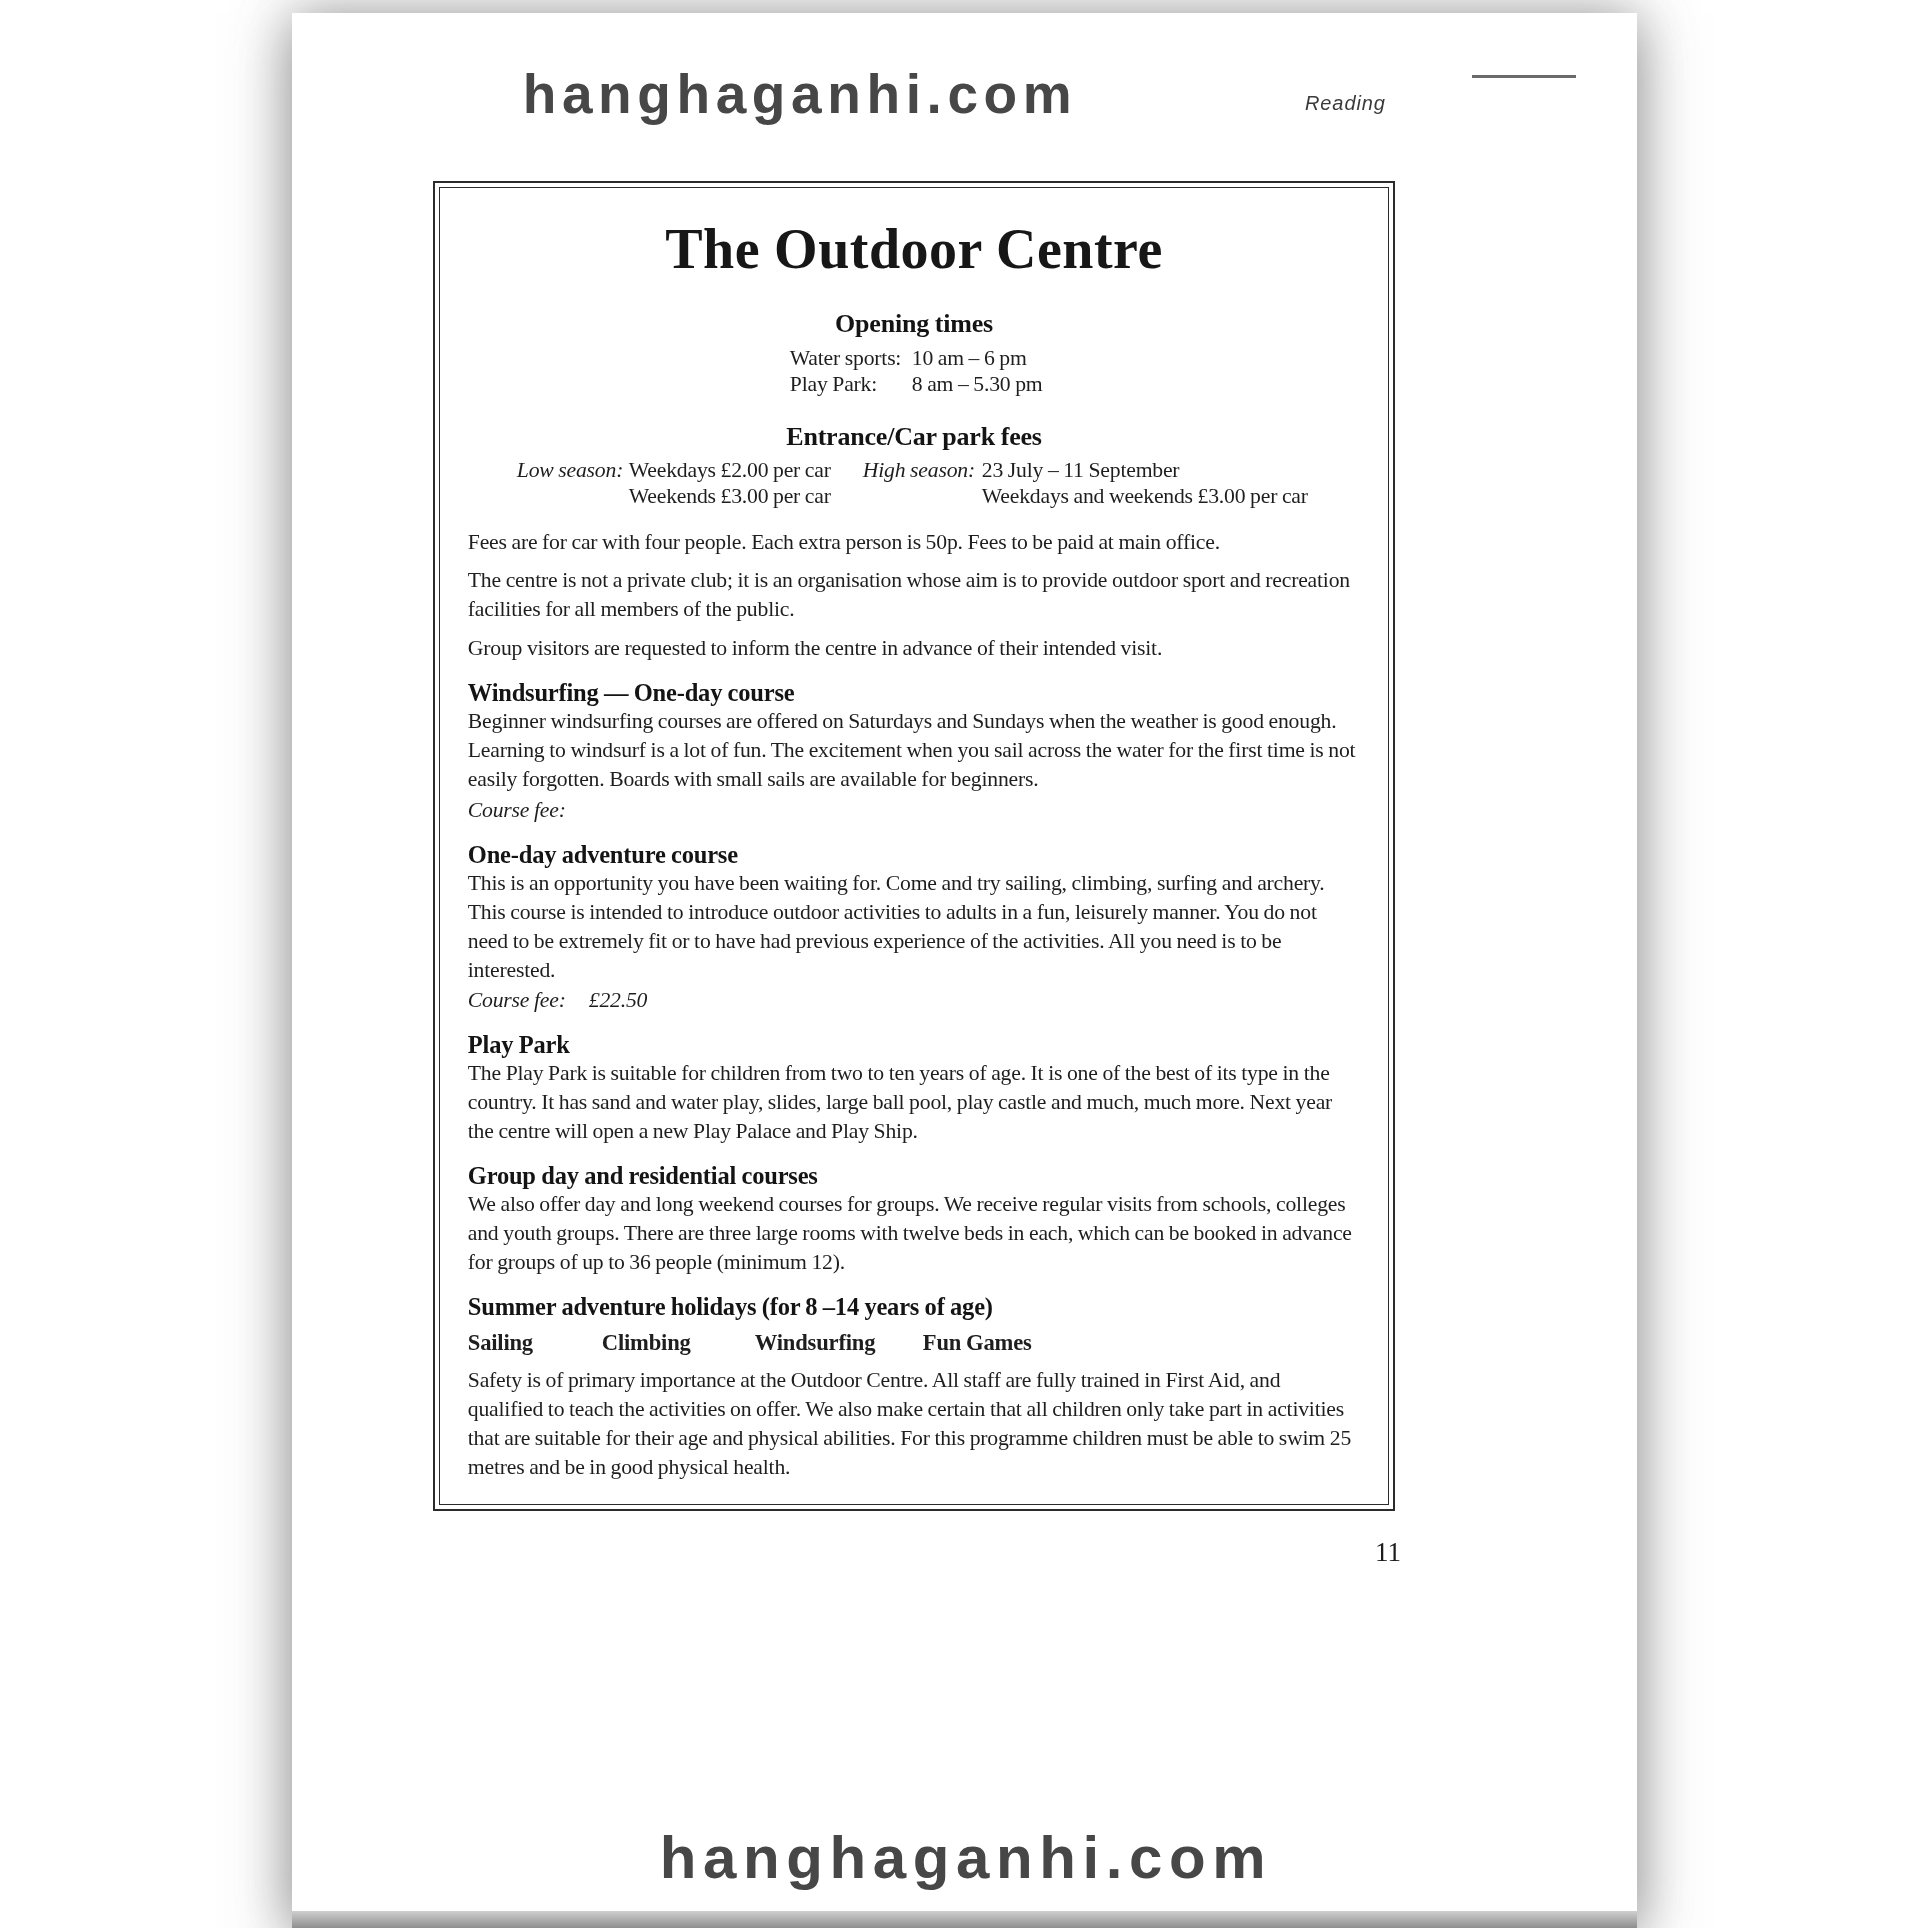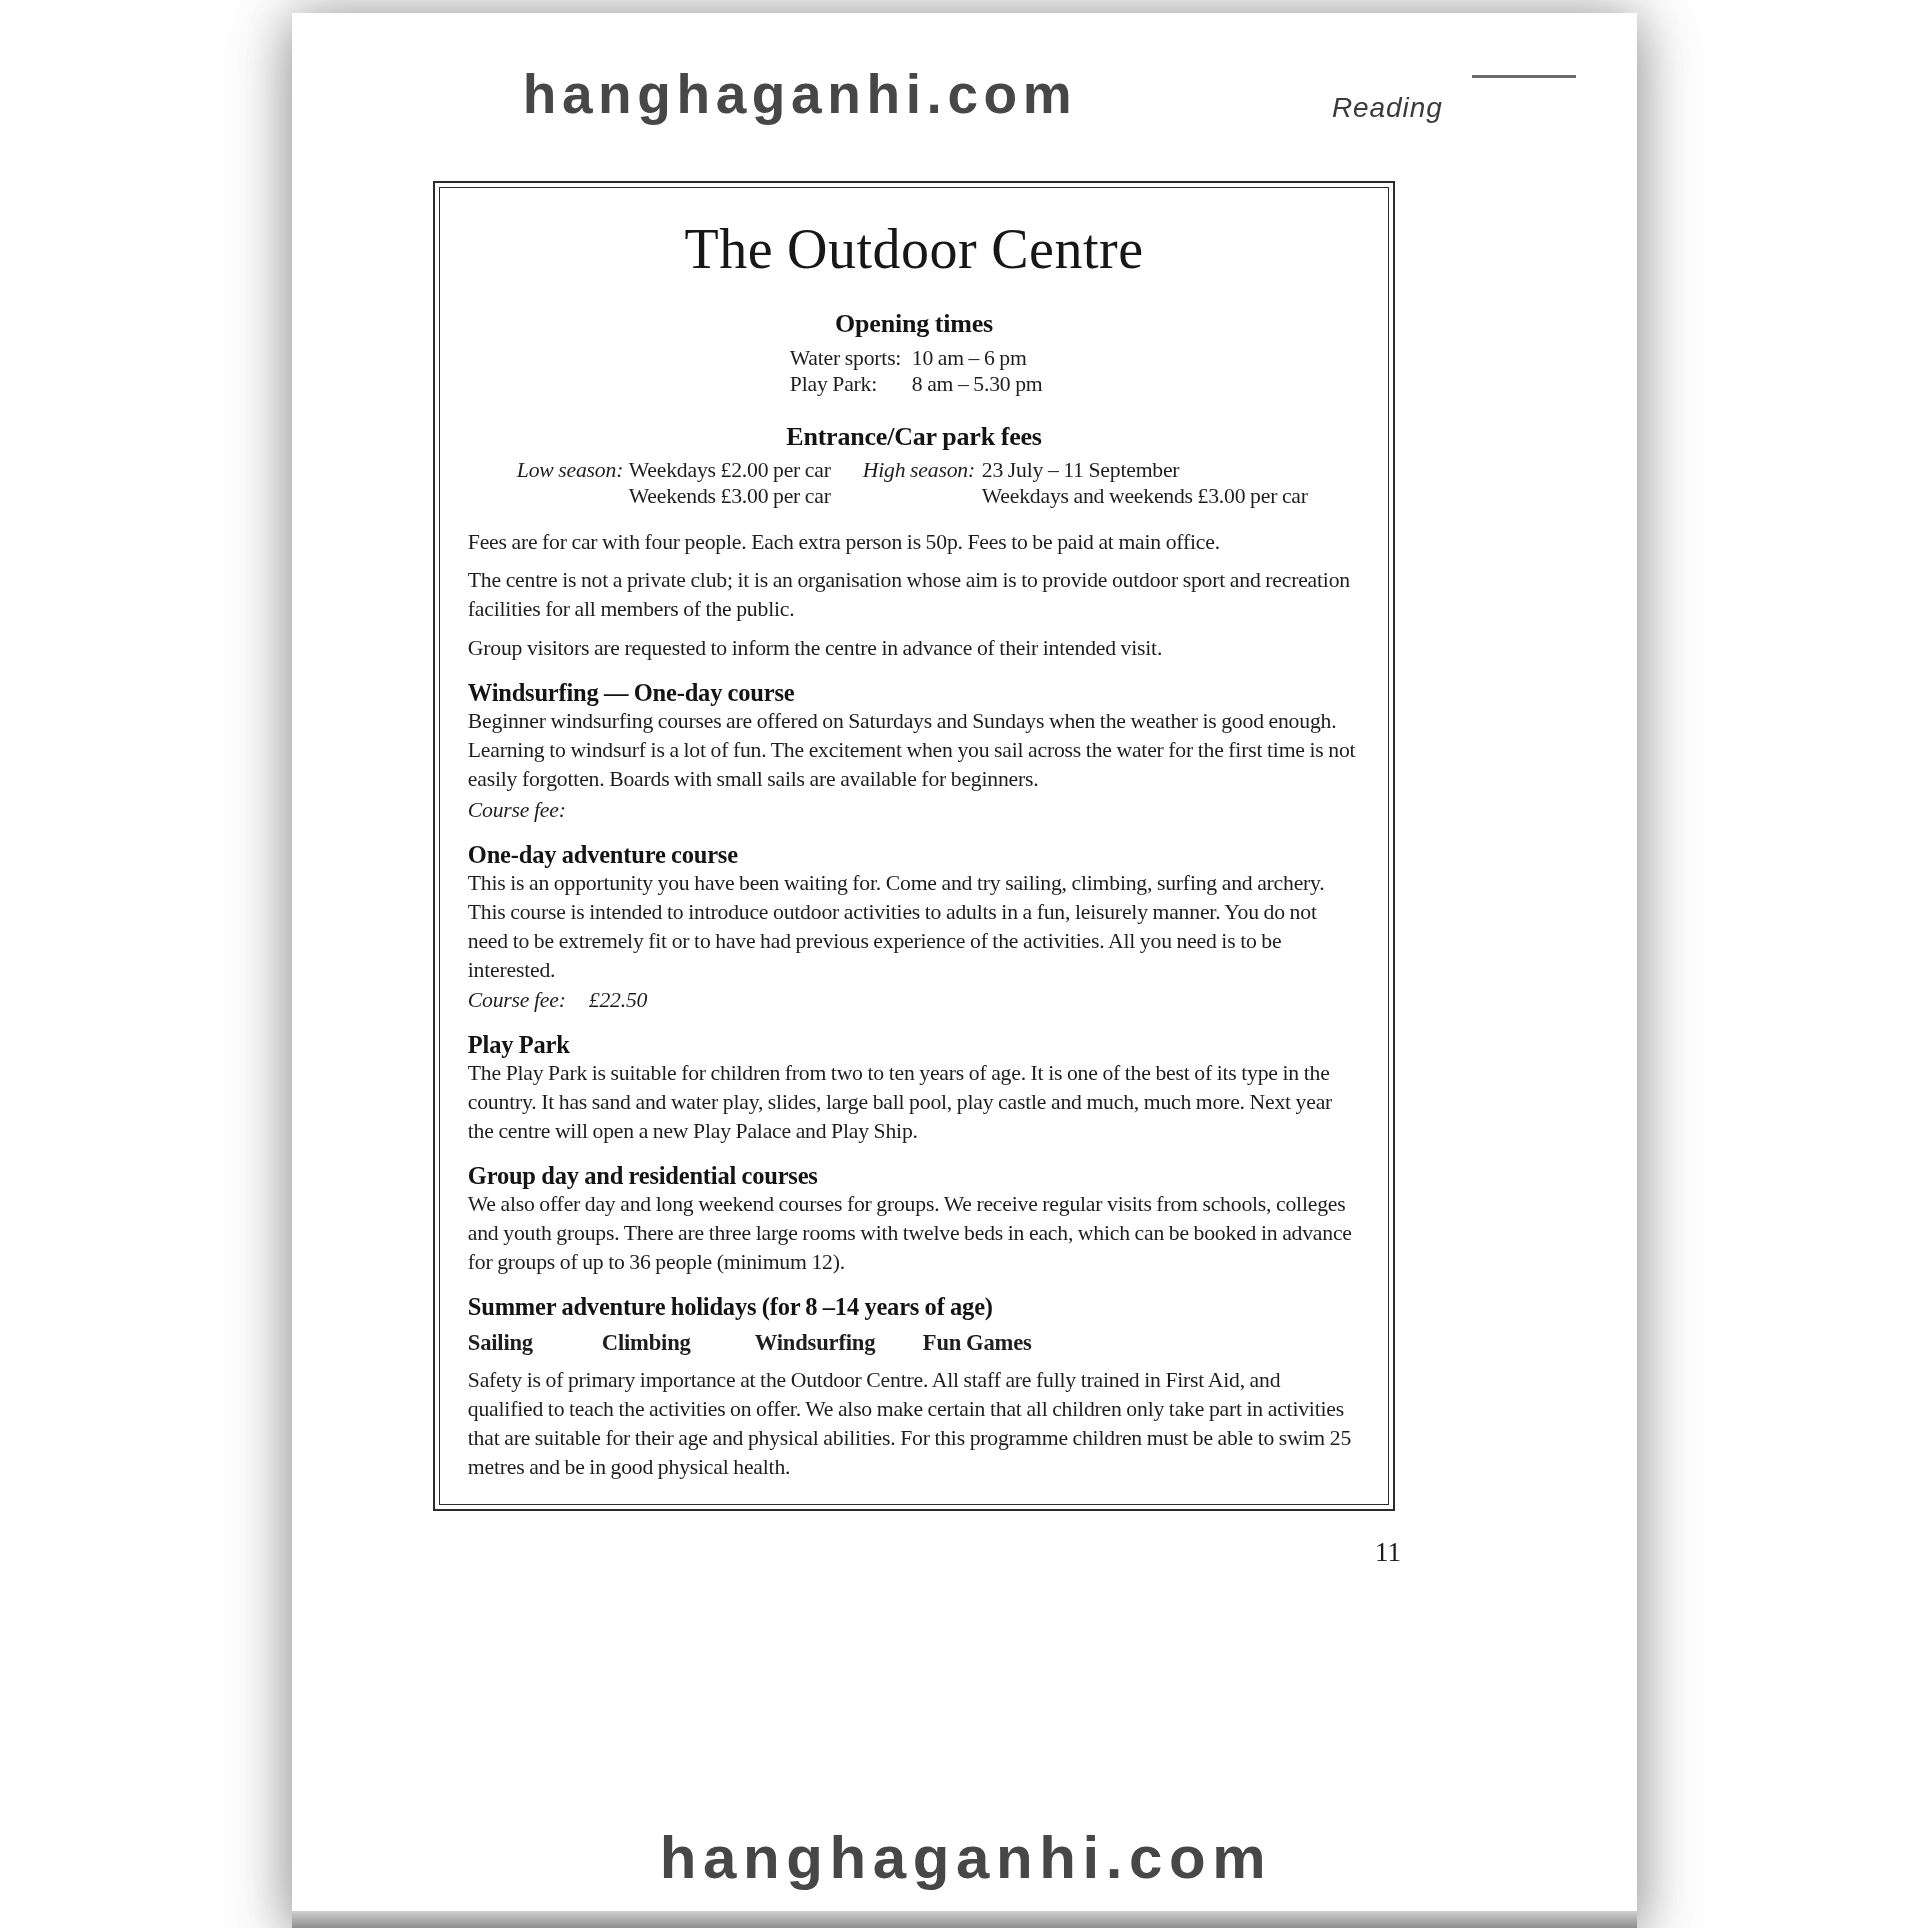--- a/index.html
+++ b/index.html
@@ -8,32 +8,32 @@
   
   .sheet{position:absolute;left:292px;top:13px;width:1345px;height:1915px;background:#ffffff;
          box-shadow:0 0 52px rgba(105,105,105,.55), 0 17px 56px rgba(120,120,120,.45);}
   .bottom-bar{position:absolute;left:0;bottom:0;width:100%;height:17px;
               background:linear-gradient(#cfcfcf,#8e8e8e);}
   
   .wm{position:absolute;transform:translateX(-50%);color:#474747;white-space:nowrap;
       font-family:"Liberation Sans","DejaVu Sans",sans-serif;font-weight:600;}
   .wm-top{left:508px;top:49px;font-size:55px;letter-spacing:5.6px;}
   .wm-bottom{left:674px;top:1810px;font-size:60px;letter-spacing:6.6px;}
-  .reading{position:absolute;left:1040px;top:79px;font-style:italic;color:#3a3a3a;
-           font-family:"Liberation Sans","DejaVu Sans",sans-serif;font-size:28px;letter-spacing:0.9px;}
+  .reading{position:absolute;left:1013px;top:79px;font-style:italic;color:#3a3a3a;
+           font-family:"Liberation Sans","DejaVu Sans",sans-serif;font-size:20px;letter-spacing:0.9px;}
   .topline{position:absolute;left:1180px;top:62px;width:104px;height:2.8px;background:#6b6b6b;}
   .pagenum{position:absolute;left:1083px;top:1524px;font-size:27px;color:#1c1c1c;}
   
   .frame{position:absolute;left:141px;top:168px;width:962px;height:1330px;
          border:2.8px solid #2b2b2b;box-sizing:border-box;padding:3.8px;}
   .frame-inner{width:100%;height:100%;border:1.9px solid #2b2b2b;box-sizing:border-box;
                padding:32px 28px 0 28px;overflow:hidden;}
   
   .doc{color:#1e1e1e;font-size:21.7px;line-height:29px;letter-spacing:-0.2px;word-spacing:-0.5px;}
-  .doc-title{text-align:center;font-size:56px;line-height:58px;font-weight:normal;color:#171717;
+  .doc-title{text-align:center;font-size:56px;line-height:58px;font-weight:bold;color:#171717;
              margin:0;letter-spacing:0.5px;}
   .h-center{text-align:center;font-weight:bold;font-size:26px;line-height:28px;color:#141414;margin:32px 0 0 0;}
   .h-fees{margin-top:26px;}
   .times{margin:7.5px 0 0 322px;display:grid;grid-template-columns:122px auto;line-height:26px;}
   .fees{margin:5.6px 0 0 49px;display:grid;grid-template-columns:112px 234px 119px auto;line-height:26px;}
   .fees .ital{font-style:italic;}
   .para{margin:9.4px 0 0 0;}
   .para-first{margin-top:19px;}
   .sec-h{font-weight:bold;font-size:24.5px;line-height:26px;color:#141414;margin:17px 0 0 0;}
   .sec-p{margin:1px 0 0 0;}

